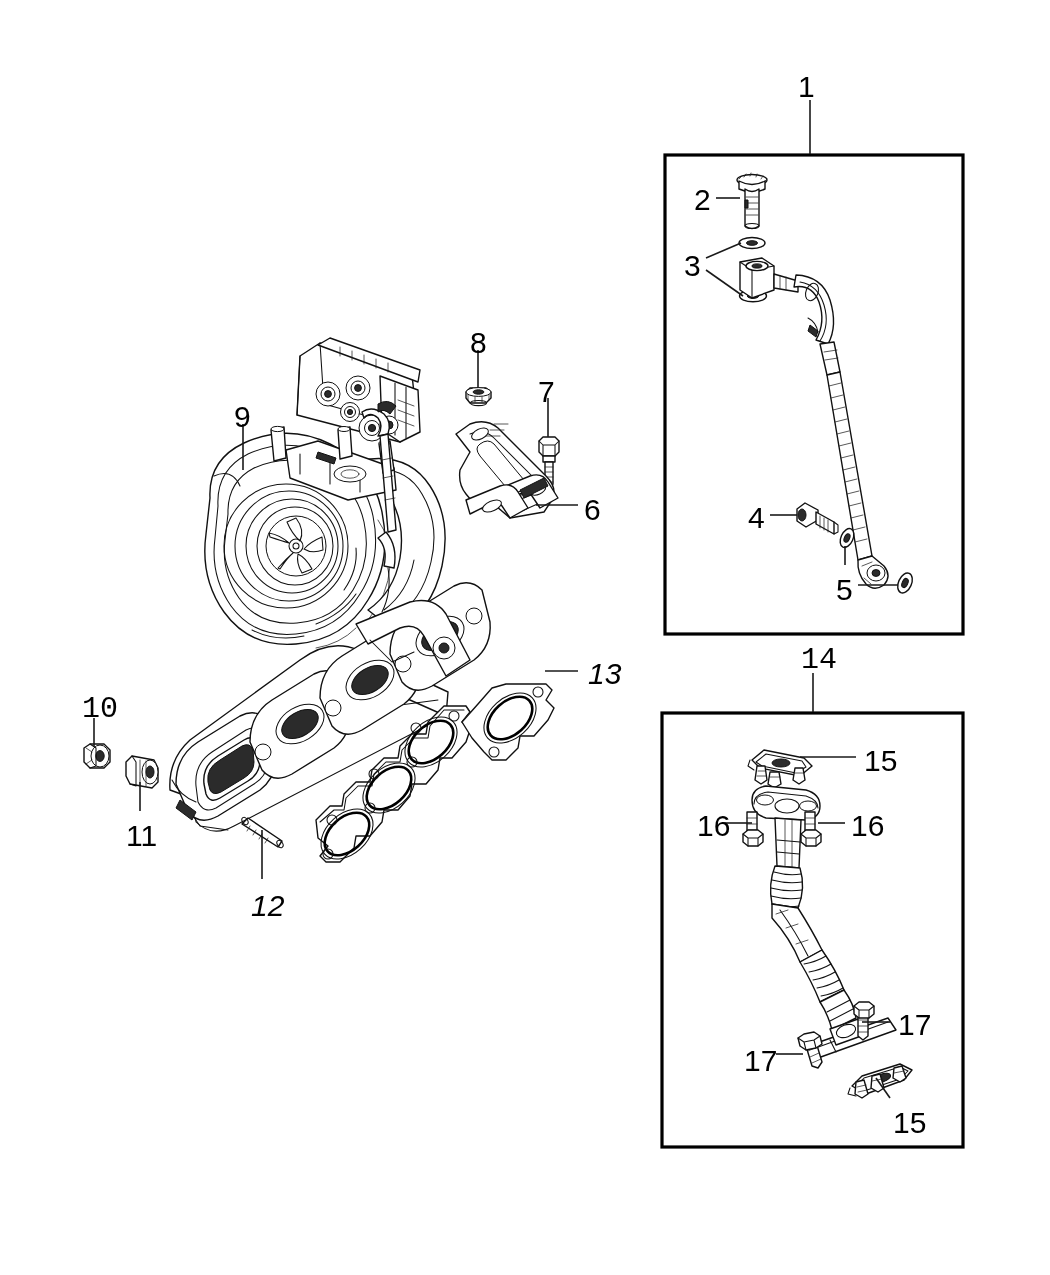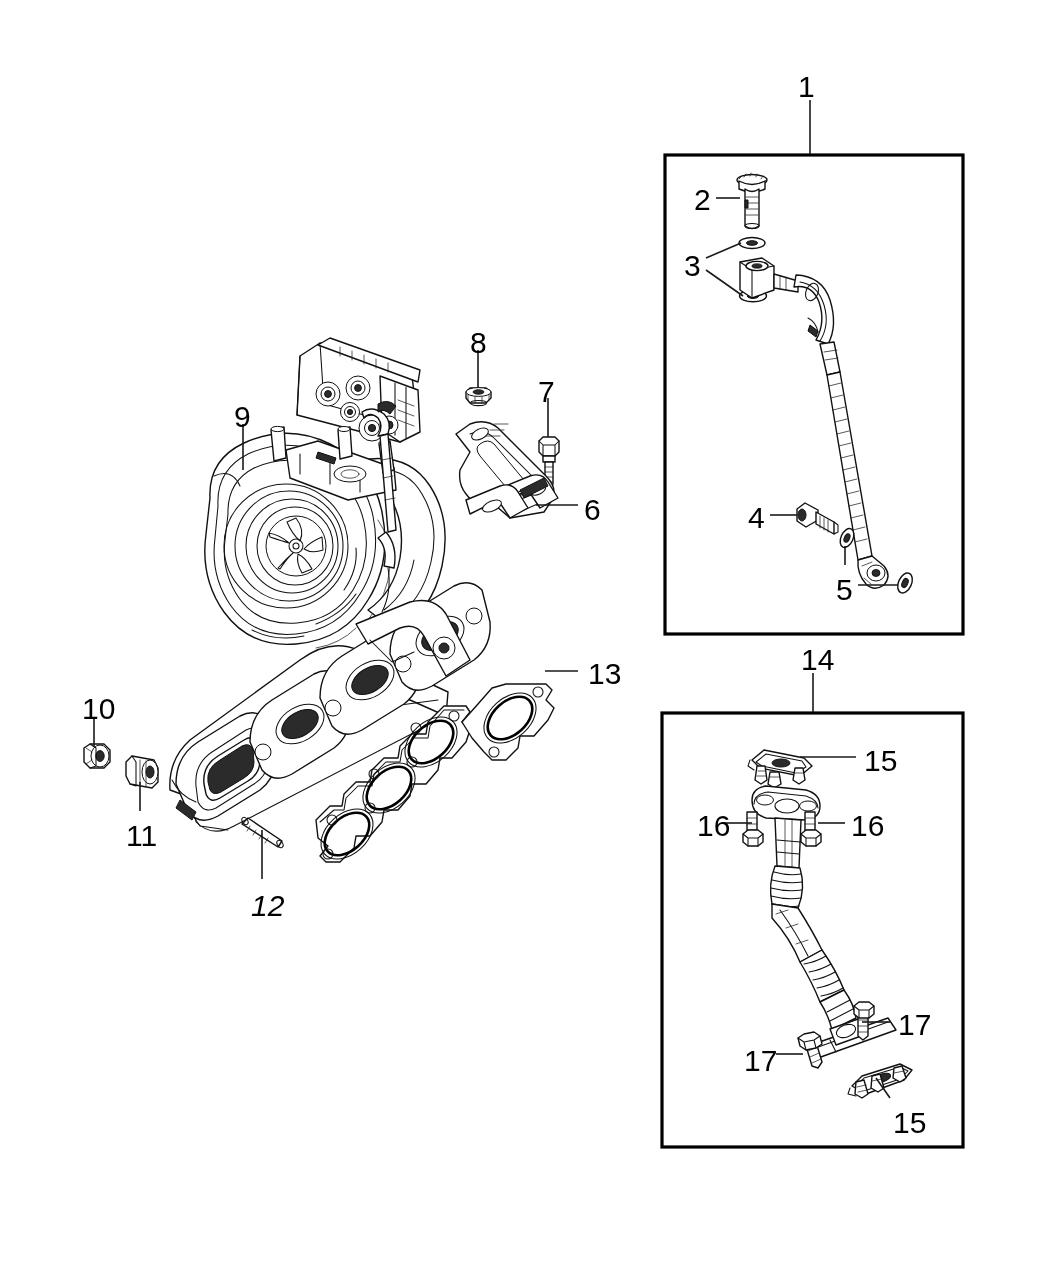--- a/index.html
+++ b/index.html
@@ -535,25 +535,25 @@
 
   <div class="callout-label" style="left:798px; top:72px;">1</div>
   <div class="callout-label" style="left:694px; top:185px;">2</div>
   <div class="callout-label" style="left:684px; top:251px;">3</div>
   <div class="callout-label" style="left:748px; top:503px;">4</div>
   <div class="callout-label" style="left:836px; top:575px;">5</div>
   <div class="callout-label" style="left:584px; top:495px;">6</div>
   <div class="callout-label" style="left:538px; top:377px;">7</div>
   <div class="callout-label" style="left:470px; top:328px;">8</div>
   <div class="callout-label" style="left:234px; top:402px;">9</div>
-  <div class="callout-label" style="left:82px;  top:694px;">10</div>
+  <div class="callout-label" style="left:82px;  top:694px;font-family:Liberation Mono, monospace;">10</div>
   <div class="callout-label" style="left:126px; top:821px;">11</div>
   <div class="callout-label" style="left:251px; top:891px;font-style:italic;">12</div>
-  <div class="callout-label" style="left:588px; top:659px;">13</div>
-  <div class="callout-label" style="left:801px; top:645px;">14</div>
+  <div class="callout-label" style="left:588px; top:659px;font-style:italic;">13</div>
+  <div class="callout-label" style="left:801px; top:645px;font-family:Liberation Mono, monospace;">14</div>
   <div class="callout-label" style="left:864px; top:746px;">15</div>
   <div class="callout-label" style="left:697px; top:811px;">16</div>
   <div class="callout-label" style="left:851px; top:811px;">16</div>
   <div class="callout-label" style="left:898px; top:1010px;">17</div>
   <div class="callout-label" style="left:744px; top:1046px;">17</div>
   <div class="callout-label" style="left:893px; top:1108px;">15</div>
 
 </div>
 
 </body></html>

